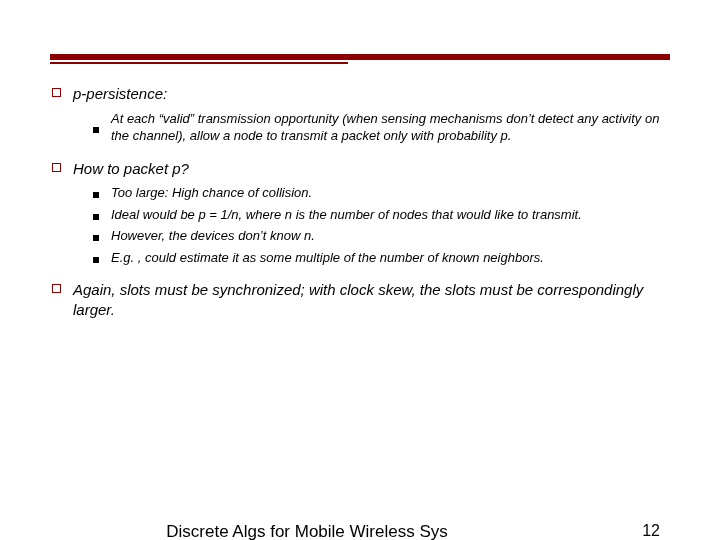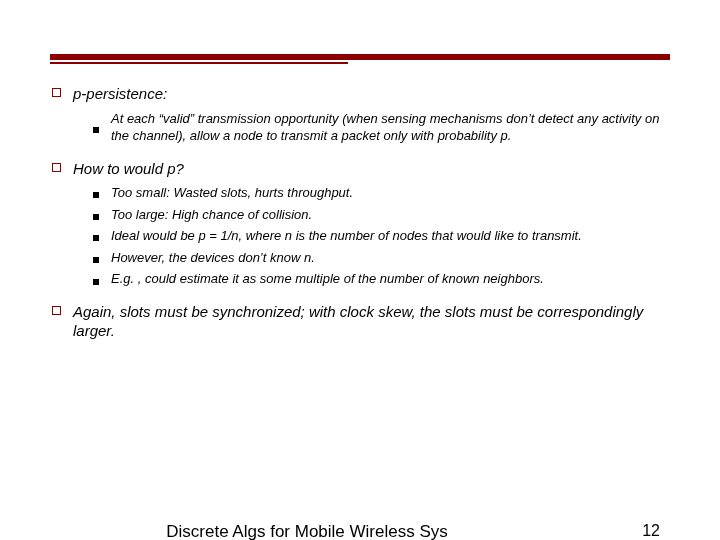--- a/index.html
+++ b/index.html
@@ -133,26 +133,22 @@
               <span class="square-filled"></span>
               <span class="l2-text">At each “valid” transmission opportunity (when sensing mechanisms don’t detect any activity on the channel), allow a node to transmit a packet only with probability p.</span>
             </li>
           </ul>
         </div>
       </li>
 
       <li>
         <span class="square-open"></span>
         <div class="l1-body">
-          <div class="l1-text">How to would p?</div>
+          <div class="l1-text">How to packet p?</div>
           <ul class="level2">
-            <li>
-              <span class="square-filled"></span>
-              <span class="l2-text">Too small:  Wasted slots, hurts throughput.</span>
-            </li>
             <li>
               <span class="square-filled"></span>
               <span class="l2-text">Too large:  High chance of collision.</span>
             </li>
             <li>
               <span class="square-filled"></span>
               <span class="l2-text">Ideal would be p = 1/n, where n is the number of nodes that would like to transmit.</span>
             </li>
             <li>
               <span class="square-filled"></span>

